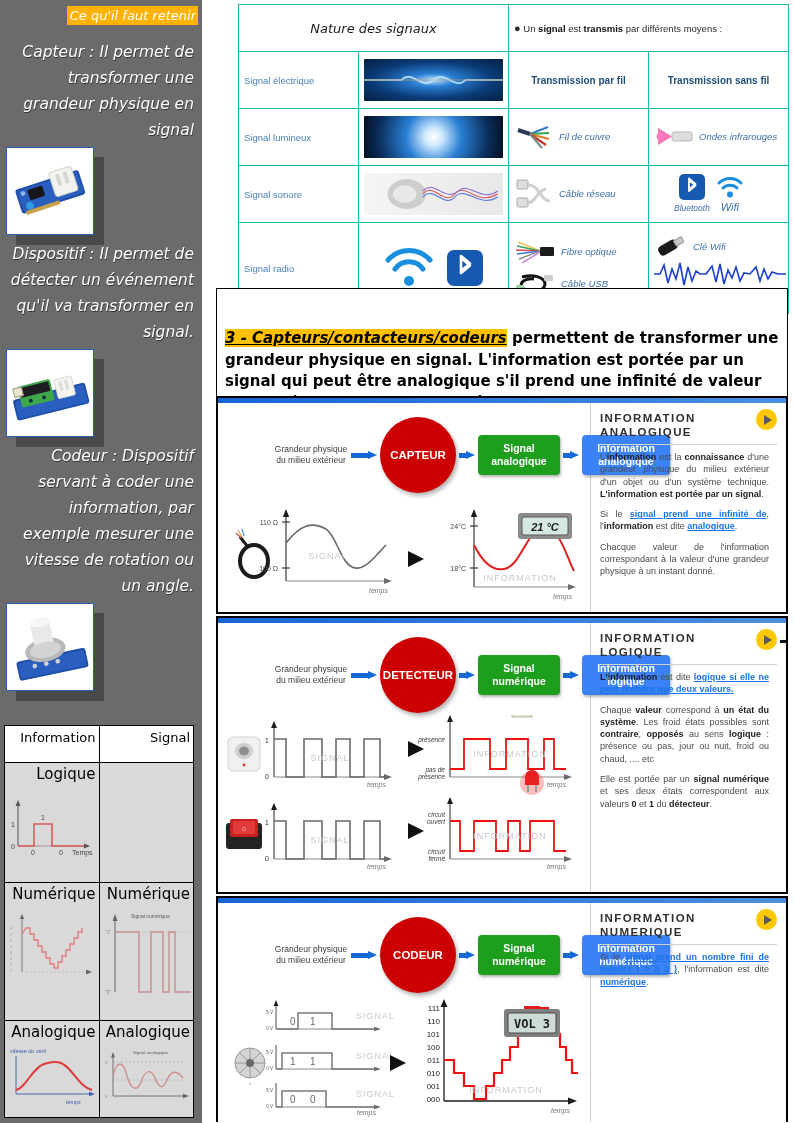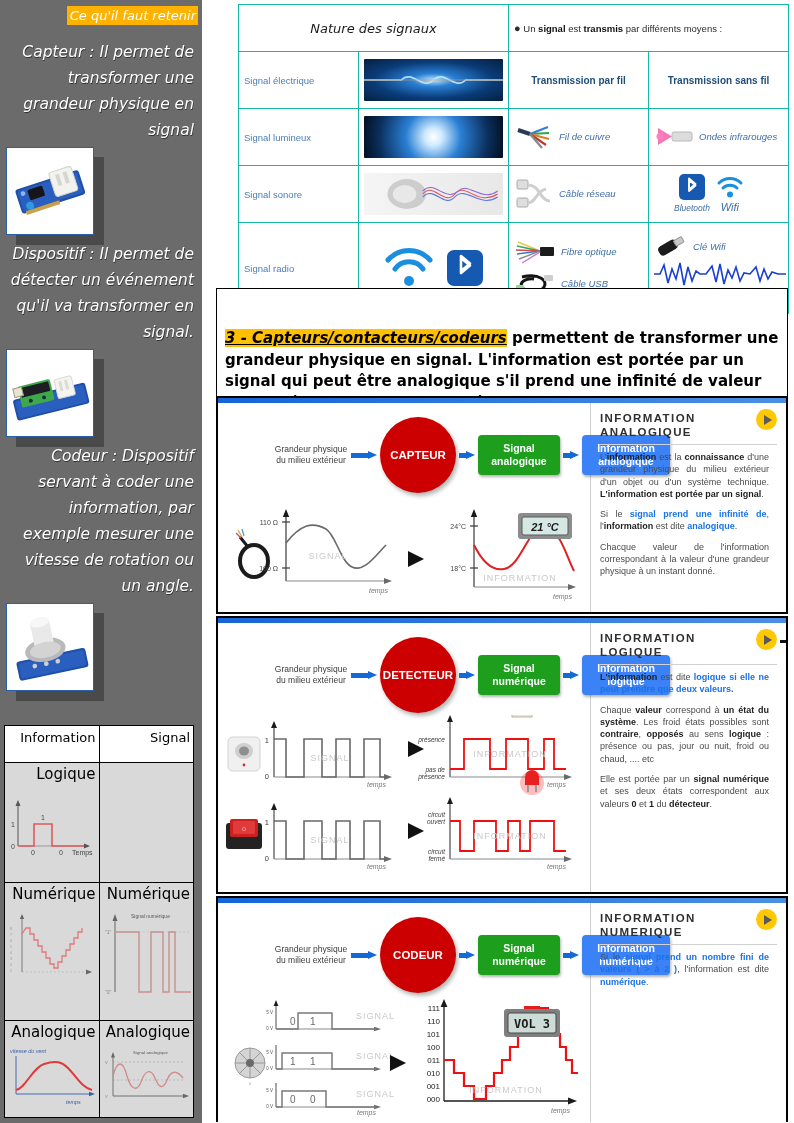--- a/index.html
+++ b/index.html
@@ -136,21 +136,21 @@
     font-family:"Liberation Sans", sans-serif;
     font-weight:bold;font-size:11.5px;letter-spacing:1.4px;color:#2f2f2f;
     line-height:14px;
   }
   .p-rule{height:1px;background:#d2d2d2;margin:5px 0 6px 0;}
   .p-body{
     font-family:"Liberation Sans", sans-serif;
     font-size:9px;line-height:12.3px;color:#4b4b4b;text-align:justify;
   }
   .p-body b{color:#1e1e1e;}
-  .p-body .blu{color:#1a73e8;font-weight:bold;}
+  .p-body .blu{color:#1a73e8;font-weight:bold;text-decoration:underline;}
   .p-body p{margin:0 8px 8px 0;}
   .playbtn{
     position:absolute;right:9px;top:6px;width:21px;height:21px;border-radius:50%;
     background:#ffc800;display:flex;align-items:center;justify-content:center;
   }
   .playbtn i{
     display:block;width:0;height:0;border-left:8px solid #5a5a5a;
     border-top:5px solid transparent;border-bottom:5px solid transparent;
     margin-left:3px;
   }

